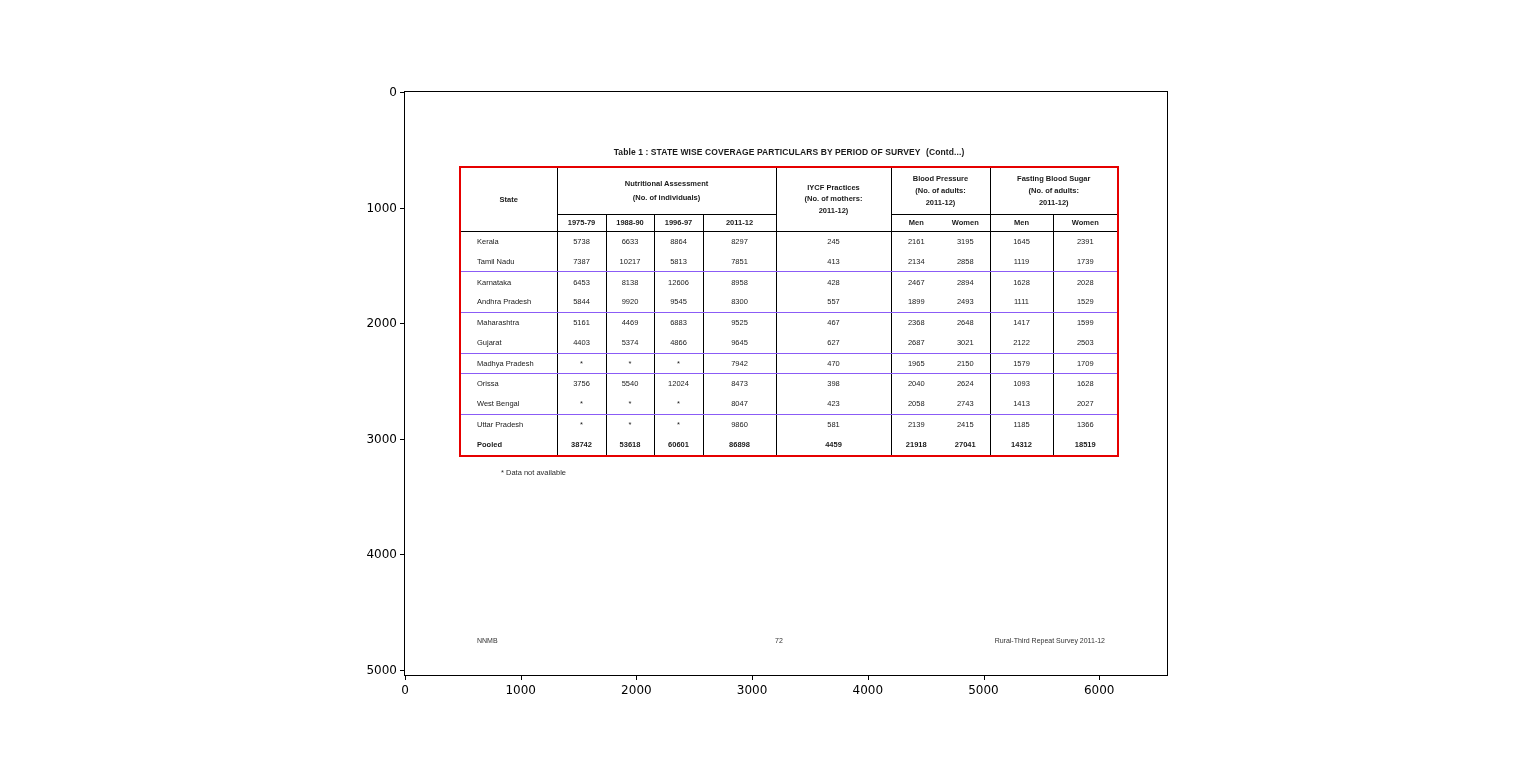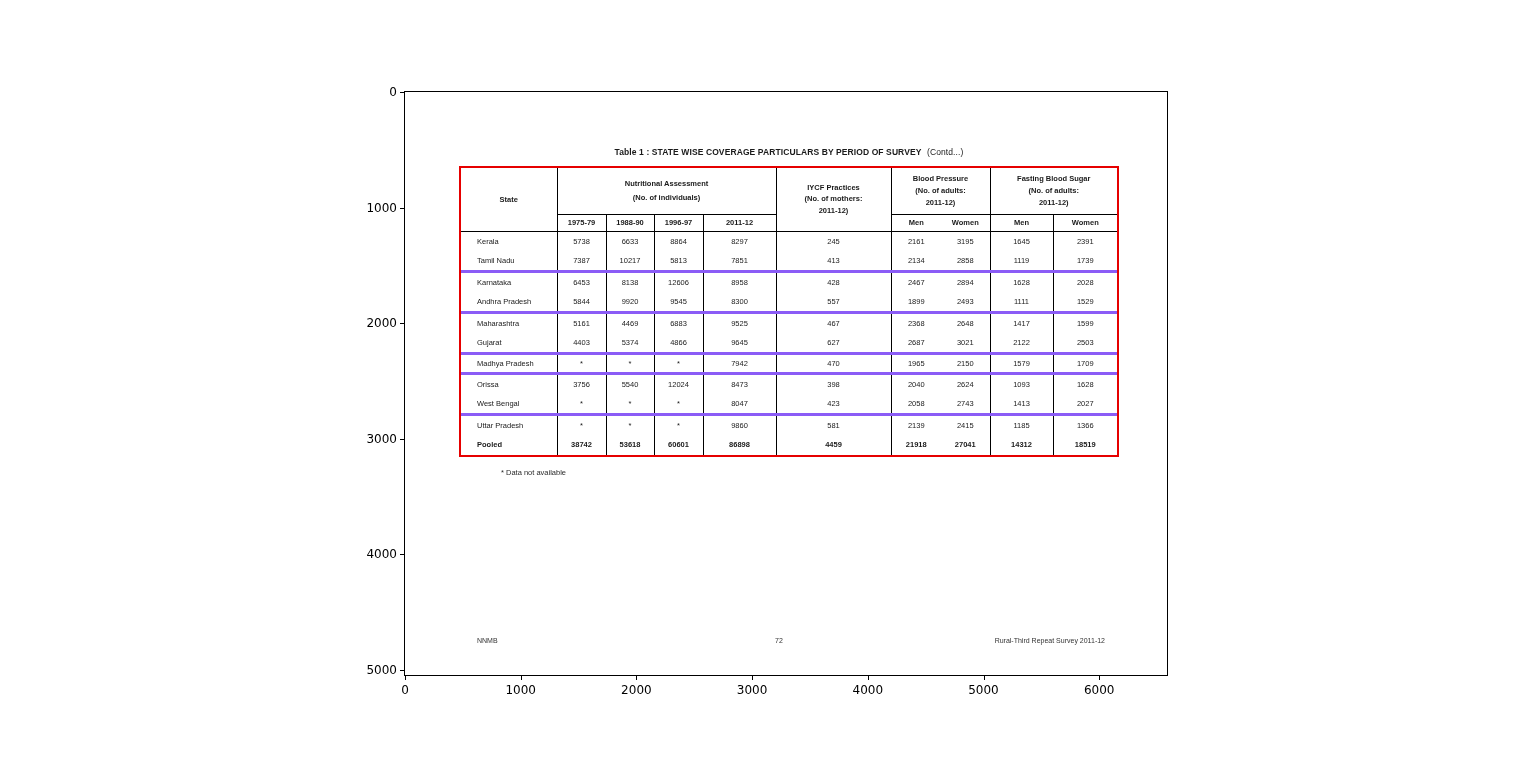--- a/index.html
+++ b/index.html
@@ -19,42 +19,42 @@
   .ytick-label{width:54px;text-align:right;left:-62px;}
   .xtick-label{width:56px;text-align:center;}
   .ytick-mark{position:absolute;left:-5px;width:4px;height:1px;background:#000;}
   .xtick-mark{position:absolute;top:584px;width:1px;height:4px;background:#000;}
   
   .doc-title{
     position:absolute;left:56px;top:55px;width:656px;text-align:center;
     font-size:8.5px;color:#1a1a1a;letter-spacing:.1px;white-space:nowrap;
   }
   .doc-title .t-bold{font-weight:bold;}
-  .doc-title .t-note{font-weight:normal;margin-left:3px;}
+  .doc-title .t-note{font-weight:bold;margin-left:3px;}
   .table-wrap{
     position:absolute;left:54px;top:74px;width:656px;height:287px;
     border:2px solid #e60000;background:#fff;
   }
   table.cov{
     width:656px;height:287px;border-collapse:collapse;table-layout:fixed;
   }
   table.cov th,table.cov td{
     padding:0;margin:0;font-size:7.5px;color:#1a1a1a;text-align:center;
     vertical-align:middle;line-height:1.25;overflow:hidden;white-space:nowrap;
   }
   table.cov th{font-weight:bold;}
   tr.hrow1{height:46px;}
   tr.hrow2{height:17px;}
   tbody tr{height:20.4px;}
   .br{border-right:1px solid #000;}
   .bb{border-bottom:1px solid #000;}
   .hline{line-height:1.8;}
   .hline3{line-height:1.55;}
   tbody td.c0{text-align:left;padding-left:16px;}
-  tr.group-end td{border-bottom:3px solid #8b5cf6;}
+  tr.group-end td{border-bottom:1px solid #8b5cf6;}
   tr.bold-row td{font-weight:bold;}
   .doc-note{
     position:absolute;left:96px;top:376px;font-size:7.5px;color:#2a2a2a;
   }
   .doc-footer{
     position:absolute;left:56px;top:545px;width:656px;height:12px;
     font-size:7px;color:#333;
   }
   .doc-footer .f-left{position:absolute;left:16px;top:0;}
   .doc-footer .f-center{position:absolute;left:308px;width:20px;text-align:center;top:0;}

